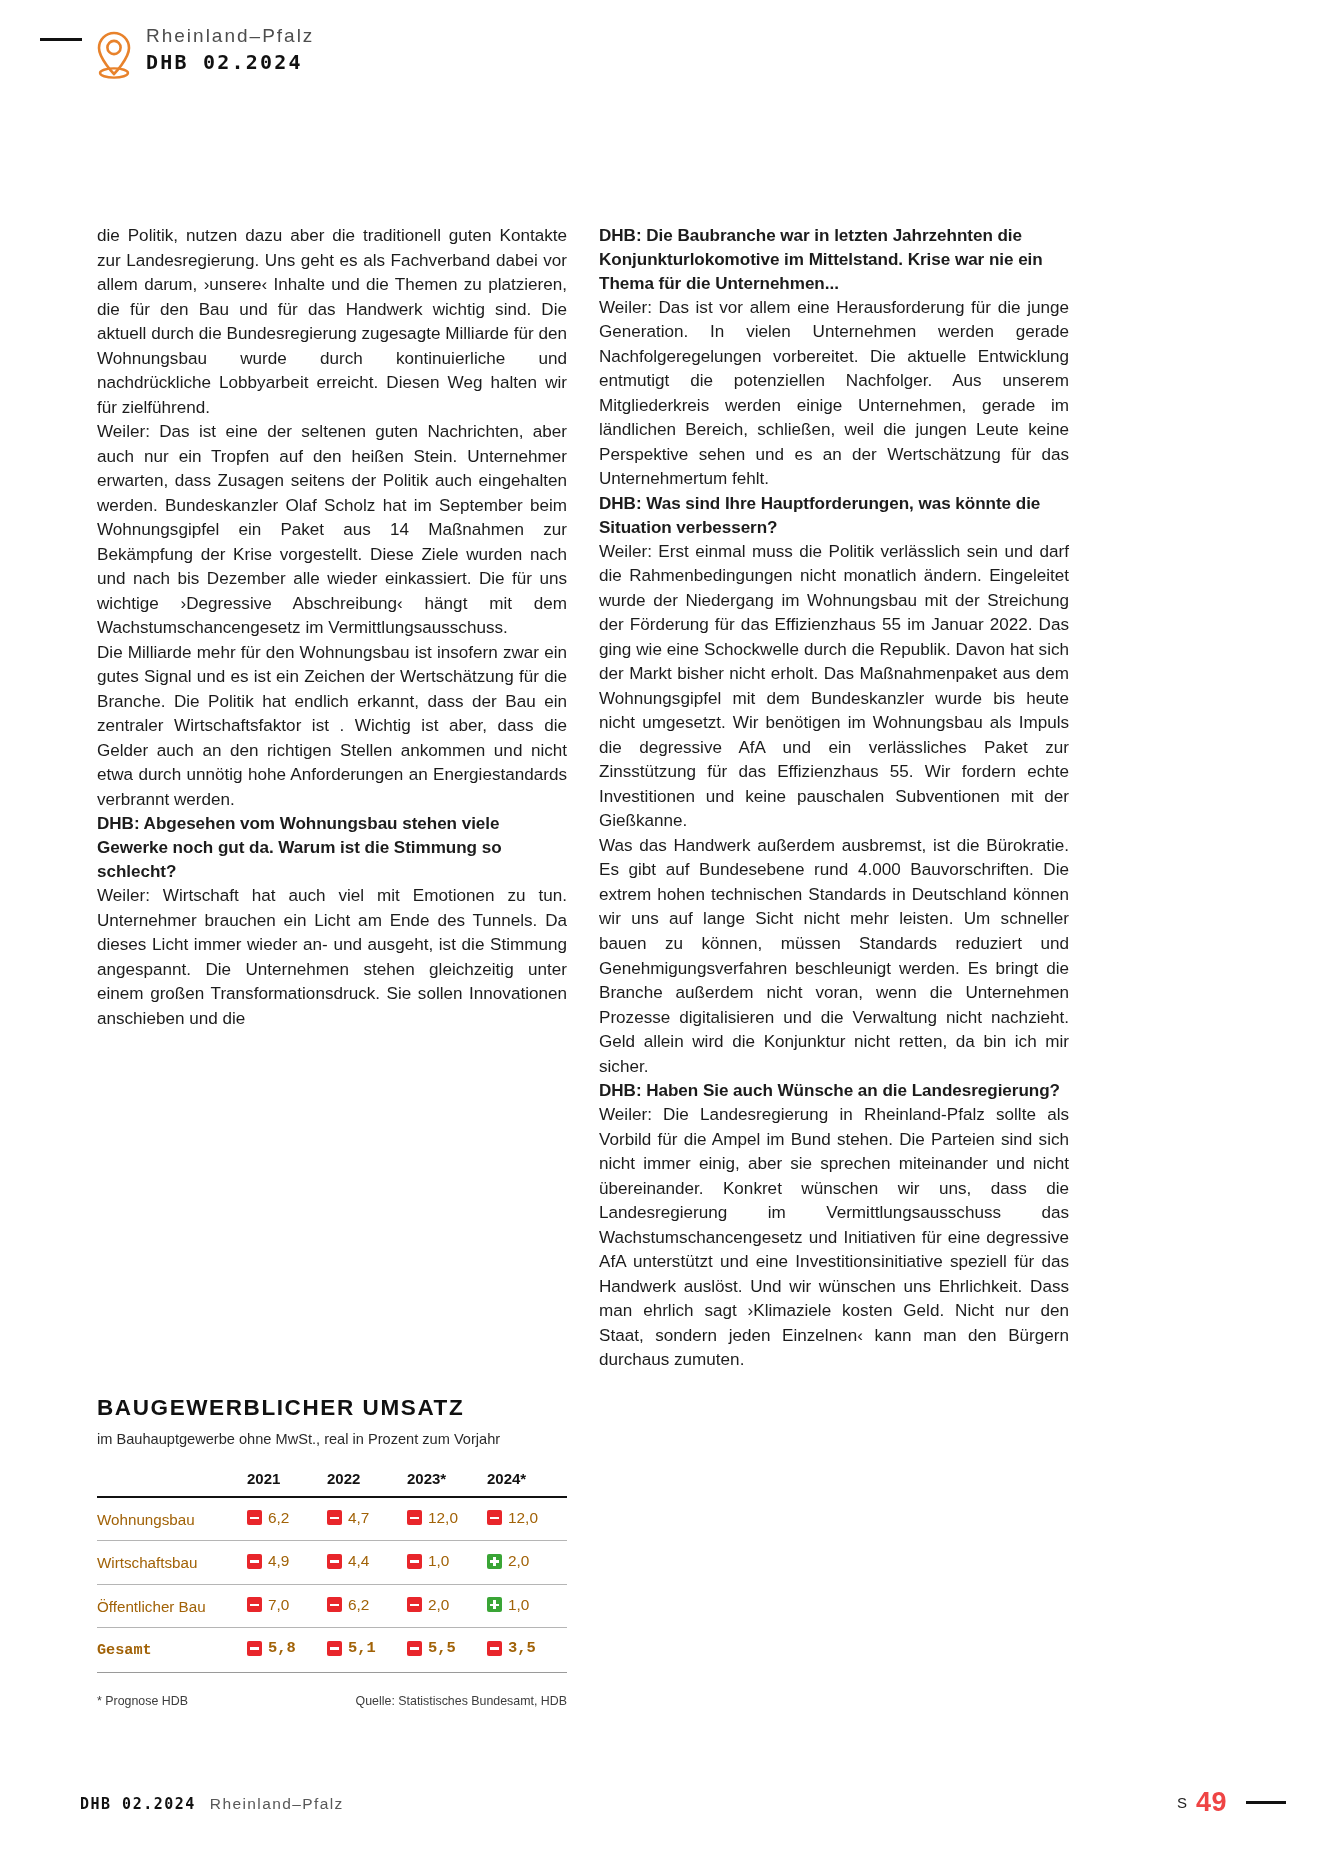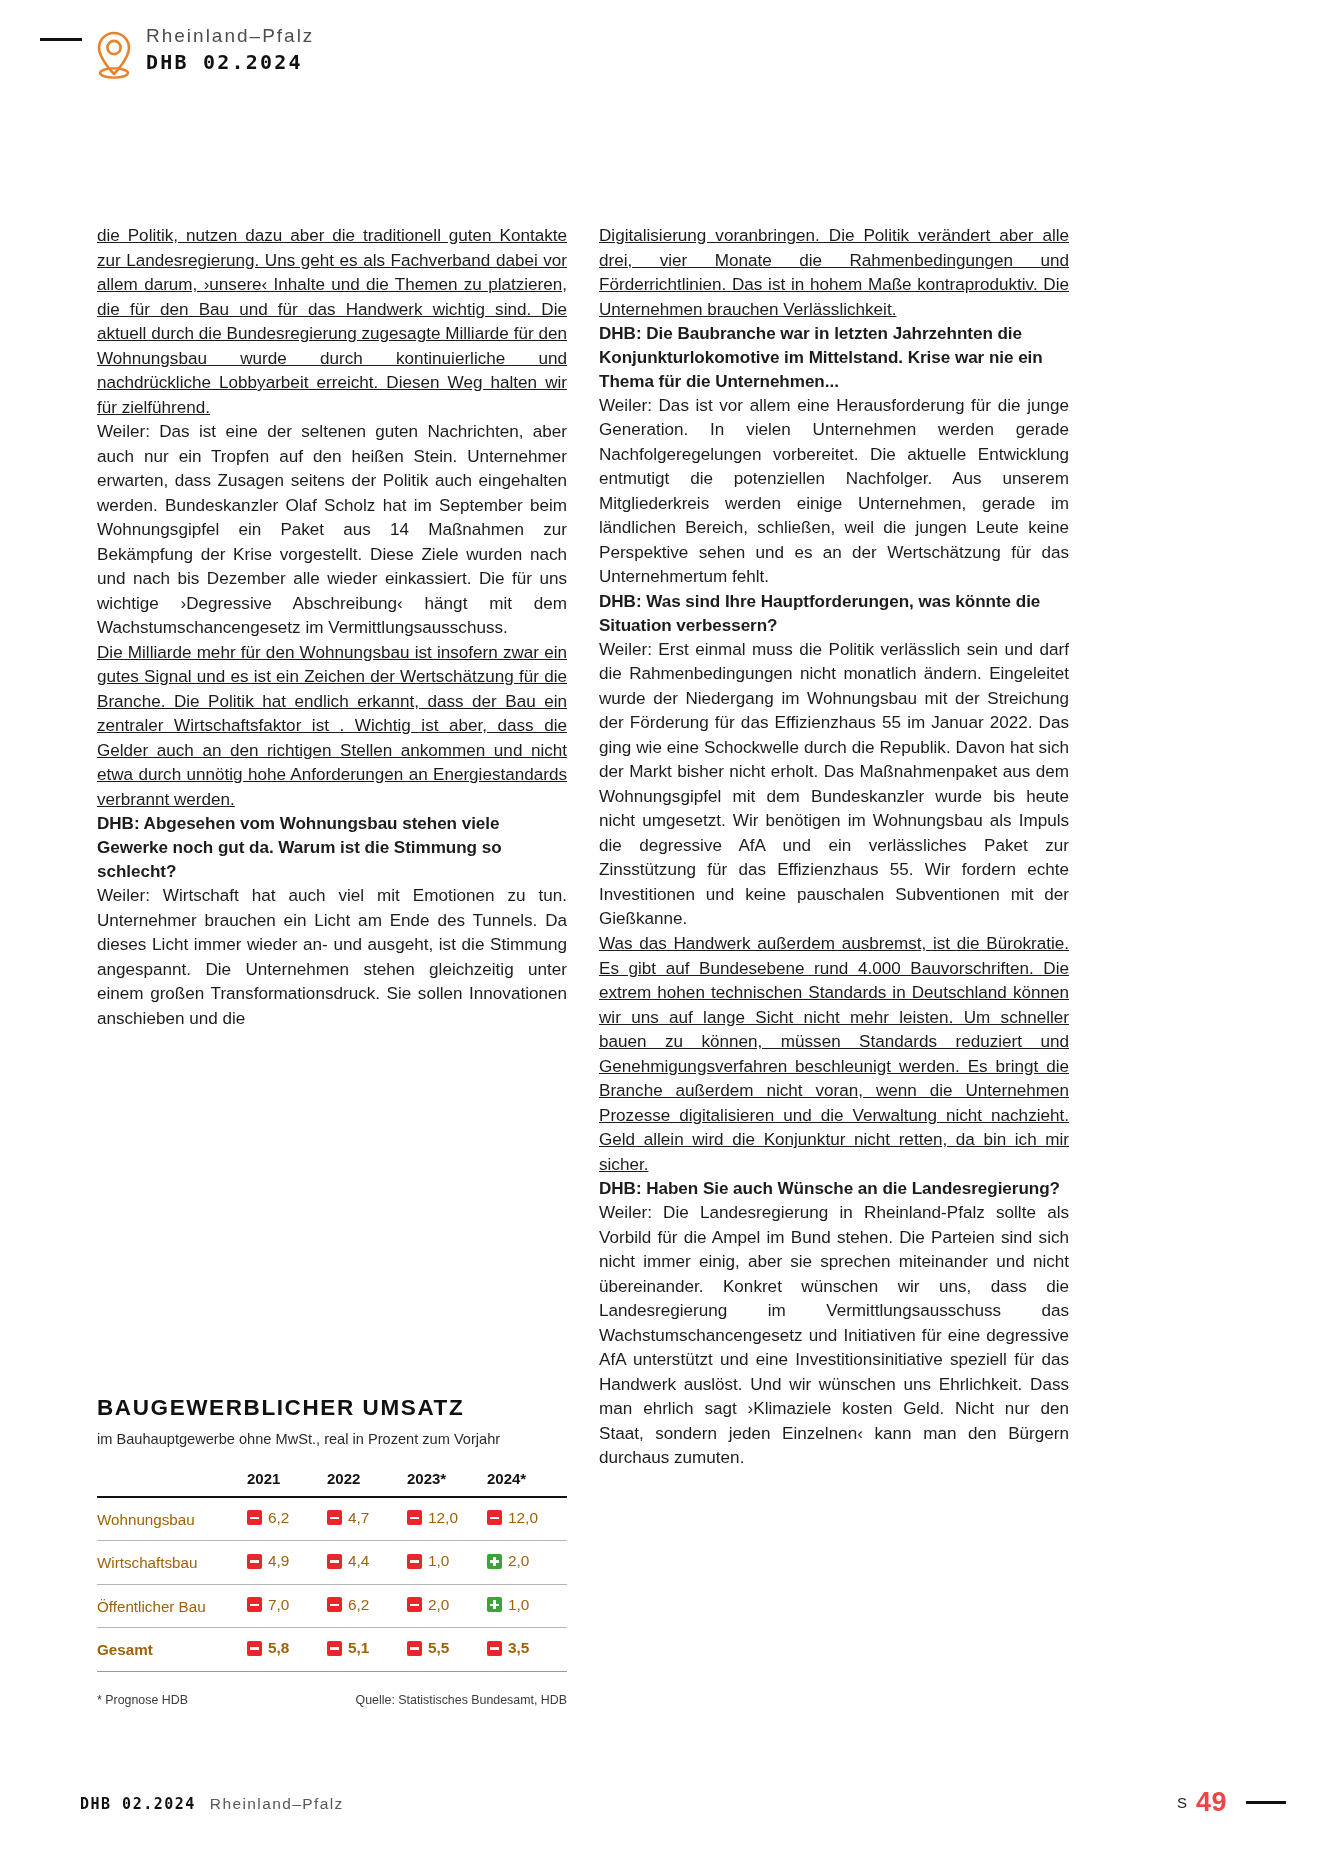--- a/index.html
+++ b/index.html
@@ -42,21 +42,21 @@
     font-size:17.1px;
     line-height:1.435;
     color:#1c1c1c;
     text-align:justify;
     -webkit-hyphens:none;hyphens:none;
   }
   .col-left{left:97px;top:224px;}
   .col-right{left:599px;top:224px;}
 
   .col p{margin:0 0 0 0;}
-  .para{margin-bottom:0;text-decoration:underline;}
+  .para{margin-bottom:0;}
   .qhead{
     font-weight:700;
     margin-top:22px;
     margin-bottom:2px;
     line-height:1.40;
     letter-spacing:-0.05px;
     text-align:left;
   }
   .qhead:first-child{margin-top:0;}
   .ans{margin-top:0;}
@@ -80,21 +80,21 @@
   table.stats th.lbl{width:150px;}
   table.stats th.yr{width:80px;}
   table.stats thead tr{border-bottom:2.4px solid #111;}
   table.stats tbody tr{border-bottom:1.4px solid #b5b5b5;}
   table.stats td{
     padding:11px 0 11px 0;vertical-align:middle;
     font-size:15.4px;color:#a16207;
   }
   table.stats td.lbl{font-size:15.2px;}
   tr.total td{font-weight:700;}
-  tr.total{border-bottom:1.6px solid #9a9a9a !important;}
+  tr.total{border-bottom:1.6px solid #9a9a9a !important;font-family:Liberation Mono, monospace;}
   .cellval{display:inline-flex;align-items:center;gap:6px;white-space:nowrap;}
   .sign{
     display:inline-block;width:15px;height:15px;border-radius:2px;
     position:relative;flex:none;
   }
   .sign.neg{background:#e8262b;}
   .sign.pos{background:#3aa536;}
   .sign::before{
     content:"";position:absolute;background:#fff;
     left:3px;right:3px;top:6.4px;height:2.2px;
@@ -145,21 +145,20 @@
 
   <div class="col col-left">
     <p class="para">die Politik, nutzen dazu aber die traditionell guten Kontakte zur Landesregierung. Uns geht es als Fachverband dabei vor allem darum, ›unsere‹ Inhalte und die Themen zu platzieren, die für den Bau und für das Handwerk wichtig sind. Die aktuell durch die Bundesregierung zugesagte Milliarde für den Wohnungsbau wurde durch kontinuierliche und nachdrückliche Lobbyarbeit erreicht. Diesen Weg halten wir für zielführend.</p>
     <p class="ans">Weiler: Das ist eine der seltenen guten Nachrichten, aber auch nur ein Tropfen auf den heißen Stein. Unternehmer erwarten, dass Zusagen seitens der Politik auch eingehalten werden. Bundeskanzler Olaf Scholz hat im September beim Wohnungsgipfel ein Paket aus 14 Maßnahmen zur Bekämpfung der Krise vorgestellt. Diese Ziele wurden nach und nach bis Dezember alle wieder einkassiert. Die für uns wichtige ›Degressive Abschreibung‹ hängt mit dem Wachstumschancengesetz im Vermittlungsausschuss.</p>
     <p class="para">Die Milliarde mehr für den Wohnungsbau ist insofern zwar ein gutes Signal und es ist ein Zeichen der Wertschätzung für die Branche. Die Politik hat endlich erkannt, dass der Bau ein zentraler Wirtschaftsfaktor ist . Wichtig ist aber, dass die Gelder auch an den richtigen Stellen ankommen und nicht etwa durch unnötig hohe Anforderungen an Energiestandards verbrannt werden.</p>
     <p class="qhead">DHB: Abgesehen vom Wohnungsbau stehen viele Gewerke noch gut da. Warum ist die Stimmung so schlecht?</p>
     <p class="ans">Weiler: Wirtschaft hat auch viel mit Emotionen zu tun. Unternehmer brauchen ein Licht am Ende des Tunnels. Da dieses Licht immer wieder an- und ausgeht, ist die Stimmung angespannt. Die Unternehmen stehen gleichzeitig unter einem großen Transformationsdruck. Sie sollen Innovationen anschieben und die</p>
   </div>
 
   <div class="col col-right">
-    <p class="para">Digitalisierung voranbringen. Die Politik verändert aber alle drei, vier Monate die Rahmenbedingungen und Förderrichtlinien. Das ist in hohem Maße kontraproduktiv. Die Unternehmen brauchen Verlässlichkeit.</p>
     <p class="qhead">DHB: Die Baubranche war in letzten Jahrzehnten die Konjunkturlokomotive im Mittelstand. Krise war nie ein Thema für die Unternehmen...</p>
     <p class="ans">Weiler: Das ist vor allem eine Herausforderung für die junge Generation. In vielen Unternehmen werden gerade Nachfolgeregelungen vorbereitet. Die aktuelle Entwicklung entmutigt die potenziellen Nachfolger. Aus unserem Mitgliederkreis werden einige Unternehmen, gerade im ländlichen Bereich, schließen, weil die jungen Leute keine Perspektive sehen und es an der Wertschätzung für das Unternehmertum fehlt.</p>
     <p class="qhead">DHB: Was sind Ihre Hauptforderungen, was könnte die Situation verbessern?</p>
     <p class="ans">Weiler:  Erst einmal muss die Politik verlässlich sein und darf die Rahmenbedingungen nicht monatlich  ändern. Eingeleitet wurde der Niedergang im Wohnungsbau mit der Streichung der Förderung für das Effizienzhaus 55 im Januar 2022. Das ging wie eine Schockwelle durch die Republik. Davon hat sich der Markt bisher nicht erholt. Das Maßnahmenpaket aus dem Wohnungsgipfel mit dem Bundeskanzler wurde bis heute nicht umgesetzt. Wir benötigen im Wohnungsbau als Impuls die degressive AfA und ein verlässliches Paket zur Zinsstützung für das Effizienzhaus 55. Wir fordern echte Investitionen und keine pauschalen Subventionen mit der Gießkanne.</p>
     <p class="para">Was das Handwerk außerdem ausbremst, ist die Bürokratie. Es gibt auf Bundesebene rund 4.000 Bauvorschriften. Die extrem hohen technischen Standards in Deutschland können wir uns auf lange Sicht nicht mehr leisten. Um schneller bauen zu können, müssen Standards reduziert und Genehmigungsverfahren beschleunigt werden. Es bringt die Branche außerdem nicht voran, wenn die Unternehmen Prozesse digitalisieren und die Verwaltung nicht nachzieht. Geld allein wird die Konjunktur nicht retten, da bin ich mir sicher.</p>
     <p class="qhead">DHB: Haben Sie auch Wünsche an die Landesregierung?</p>
     <p class="ans">Weiler: Die Landesregierung in Rheinland-Pfalz sollte als Vorbild für die Ampel im Bund stehen. Die Parteien sind sich nicht immer einig, aber sie sprechen miteinander und nicht übereinander. Konkret wünschen wir uns, dass die Landesregierung im Vermittlungsausschuss das Wachstumschancengesetz und Initiativen für eine degressive AfA unterstützt und eine Investitionsinitiative speziell für das Handwerk auslöst. Und wir wünschen uns Ehrlichkeit. Dass man ehrlich sagt ›Klimaziele kosten Geld. Nicht nur den Staat, sondern jeden Einzelnen‹ kann man den Bürgern durchaus zumuten.</p>
   </div>
 
   <div class="infobox">

